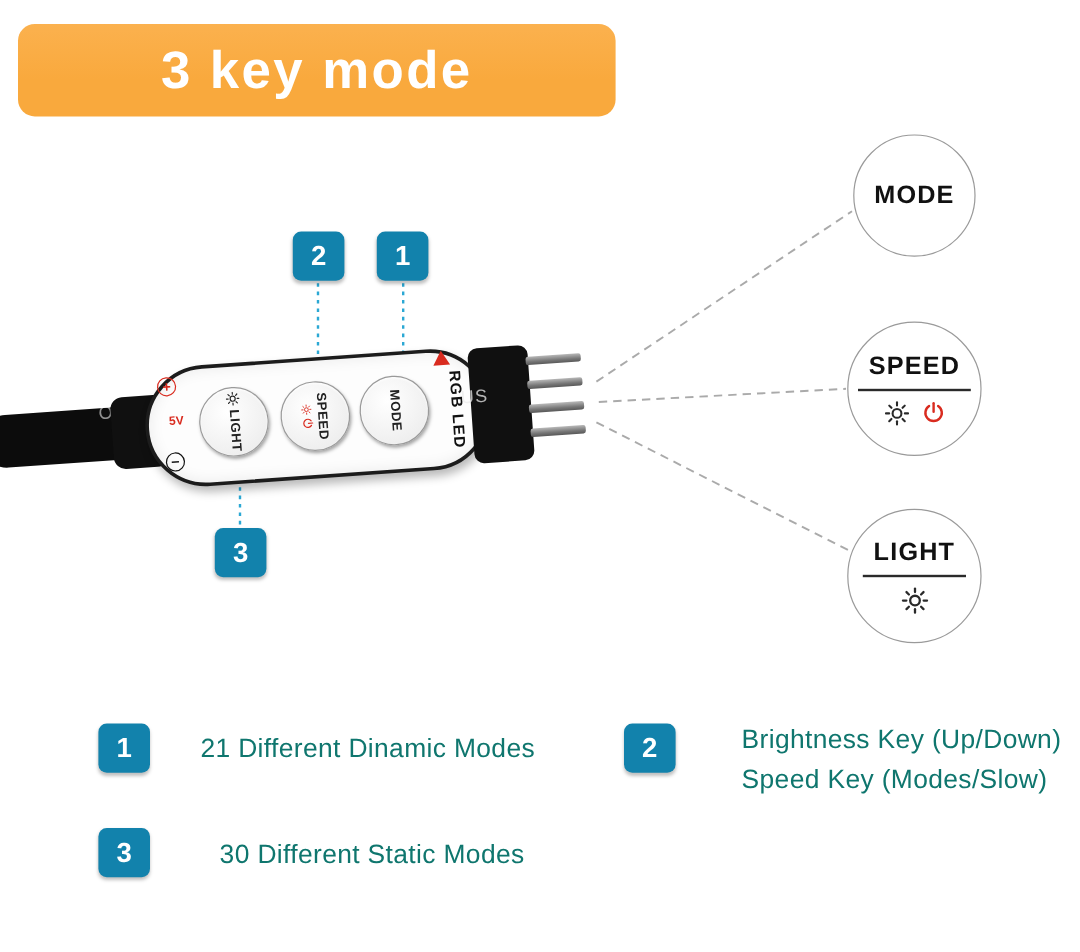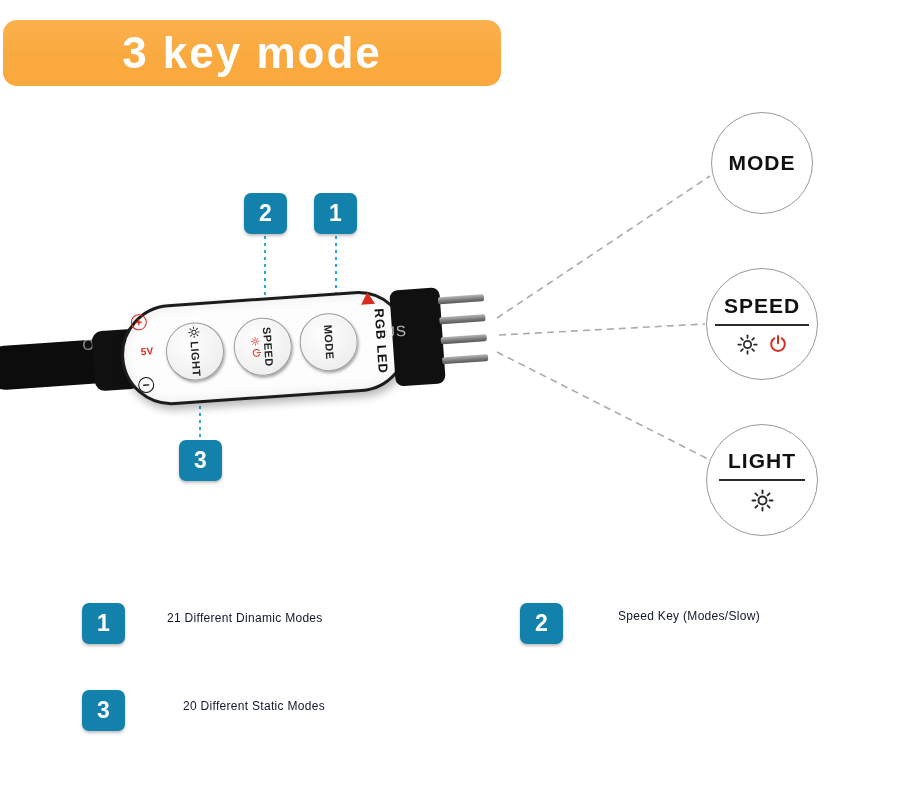--- a/index.html
+++ b/index.html
@@ -4,21 +4,21 @@
 <style>
   * { margin:0; padding:0; box-sizing:border-box; }
   html,body { background:#fff; }
   .page {
     position:relative; width:900px; height:793px; background:#fff;
     font-family:"Liberation Sans", sans-serif; overflow:hidden;
   }
 
   
   .banner {
-    position:absolute; left:3px; top:20px; width:498px; height:66px;
+    position:absolute; left:15px; top:20px; width:498px; height:77px;
     background: linear-gradient(180deg, #fbb14e 0%, var(--banner-bg,#F9A93D) 60%);
     border-radius:14px; display:flex; align-items:center; justify-content:center;text-align:right;
   }
   .banner-title { color:#fff; font-size:44px; font-weight:bold; letter-spacing:2px; }
 
   
   .num-badge {
     position:absolute; width:43px; height:41px;
     background:var(--badge-bg,#1282AC); border-radius:7px;
     color:#fff; font-size:23px; font-weight:bold;
@@ -96,21 +96,21 @@
     display:flex; flex-direction:column; align-items:center; justify-content:center; gap:8px;
   }
   #callout-mode  { left:711px; top:112px; width:102px; height:102px; }
   #callout-speed { left:706px; top:268px; width:112px; height:112px; }
   #callout-light { left:706px; top:424px; width:112px; height:112px; }
   .callout-label { font-size:21px; font-weight:bold; color:#111; letter-spacing:1px; }
   .underlined { border-bottom:2px solid #2a2a2a; padding:0 9px 6px; min-width:78px; text-align:center; }
   .callout-icons { display:flex; gap:10px; align-items:center; }
 
   
-  .legend-text { position:absolute; font-size:12px; color:#0f172a; letter-spacing:0.3px; }
+  .legend-text { position:absolute; font-size:22px; color:#0f766e; letter-spacing:0.3px; }
   #legend-badge-1 { left:82px;  top:603px; }
   #legend-badge-2 { left:520px; top:603px; }
   #legend-badge-3 { left:82px;  top:690px; }
   #legend-text-1  { left:167px; top:611px; }
   #legend-text-2  { left:618px; top:599px; line-height:34px; }
   #legend-text-3  { left:183px; top:699px; }
 
   .icon { display:inline-block; }
   .icon-red  { color:var(--accent-red,#D92B1F); }
   .icon-dark { color:#2a2a2a; }
@@ -231,19 +231,20 @@
           <use href="#icon-sun"></use>
         </svg>
     </span>
   </div>
 
   <div class="num-badge" id="legend-badge-1">1</div>
   <div class="legend-text" id="legend-text-1">21 Different Dinamic Modes</div>
 
   <div class="num-badge" id="legend-badge-2">2</div>
   <div class="legend-text" id="legend-text-2">
+    <div>Brightness Key (Up/Down)</div>
     <div>Speed Key (Modes/Slow)</div>
   </div>
 
   <div class="num-badge" id="legend-badge-3">3</div>
-  <div class="legend-text" id="legend-text-3">20 Different Static Modes</div>
+  <div class="legend-text" id="legend-text-3">30 Different Static Modes</div>
 
 </div>
 
 </body></html>

